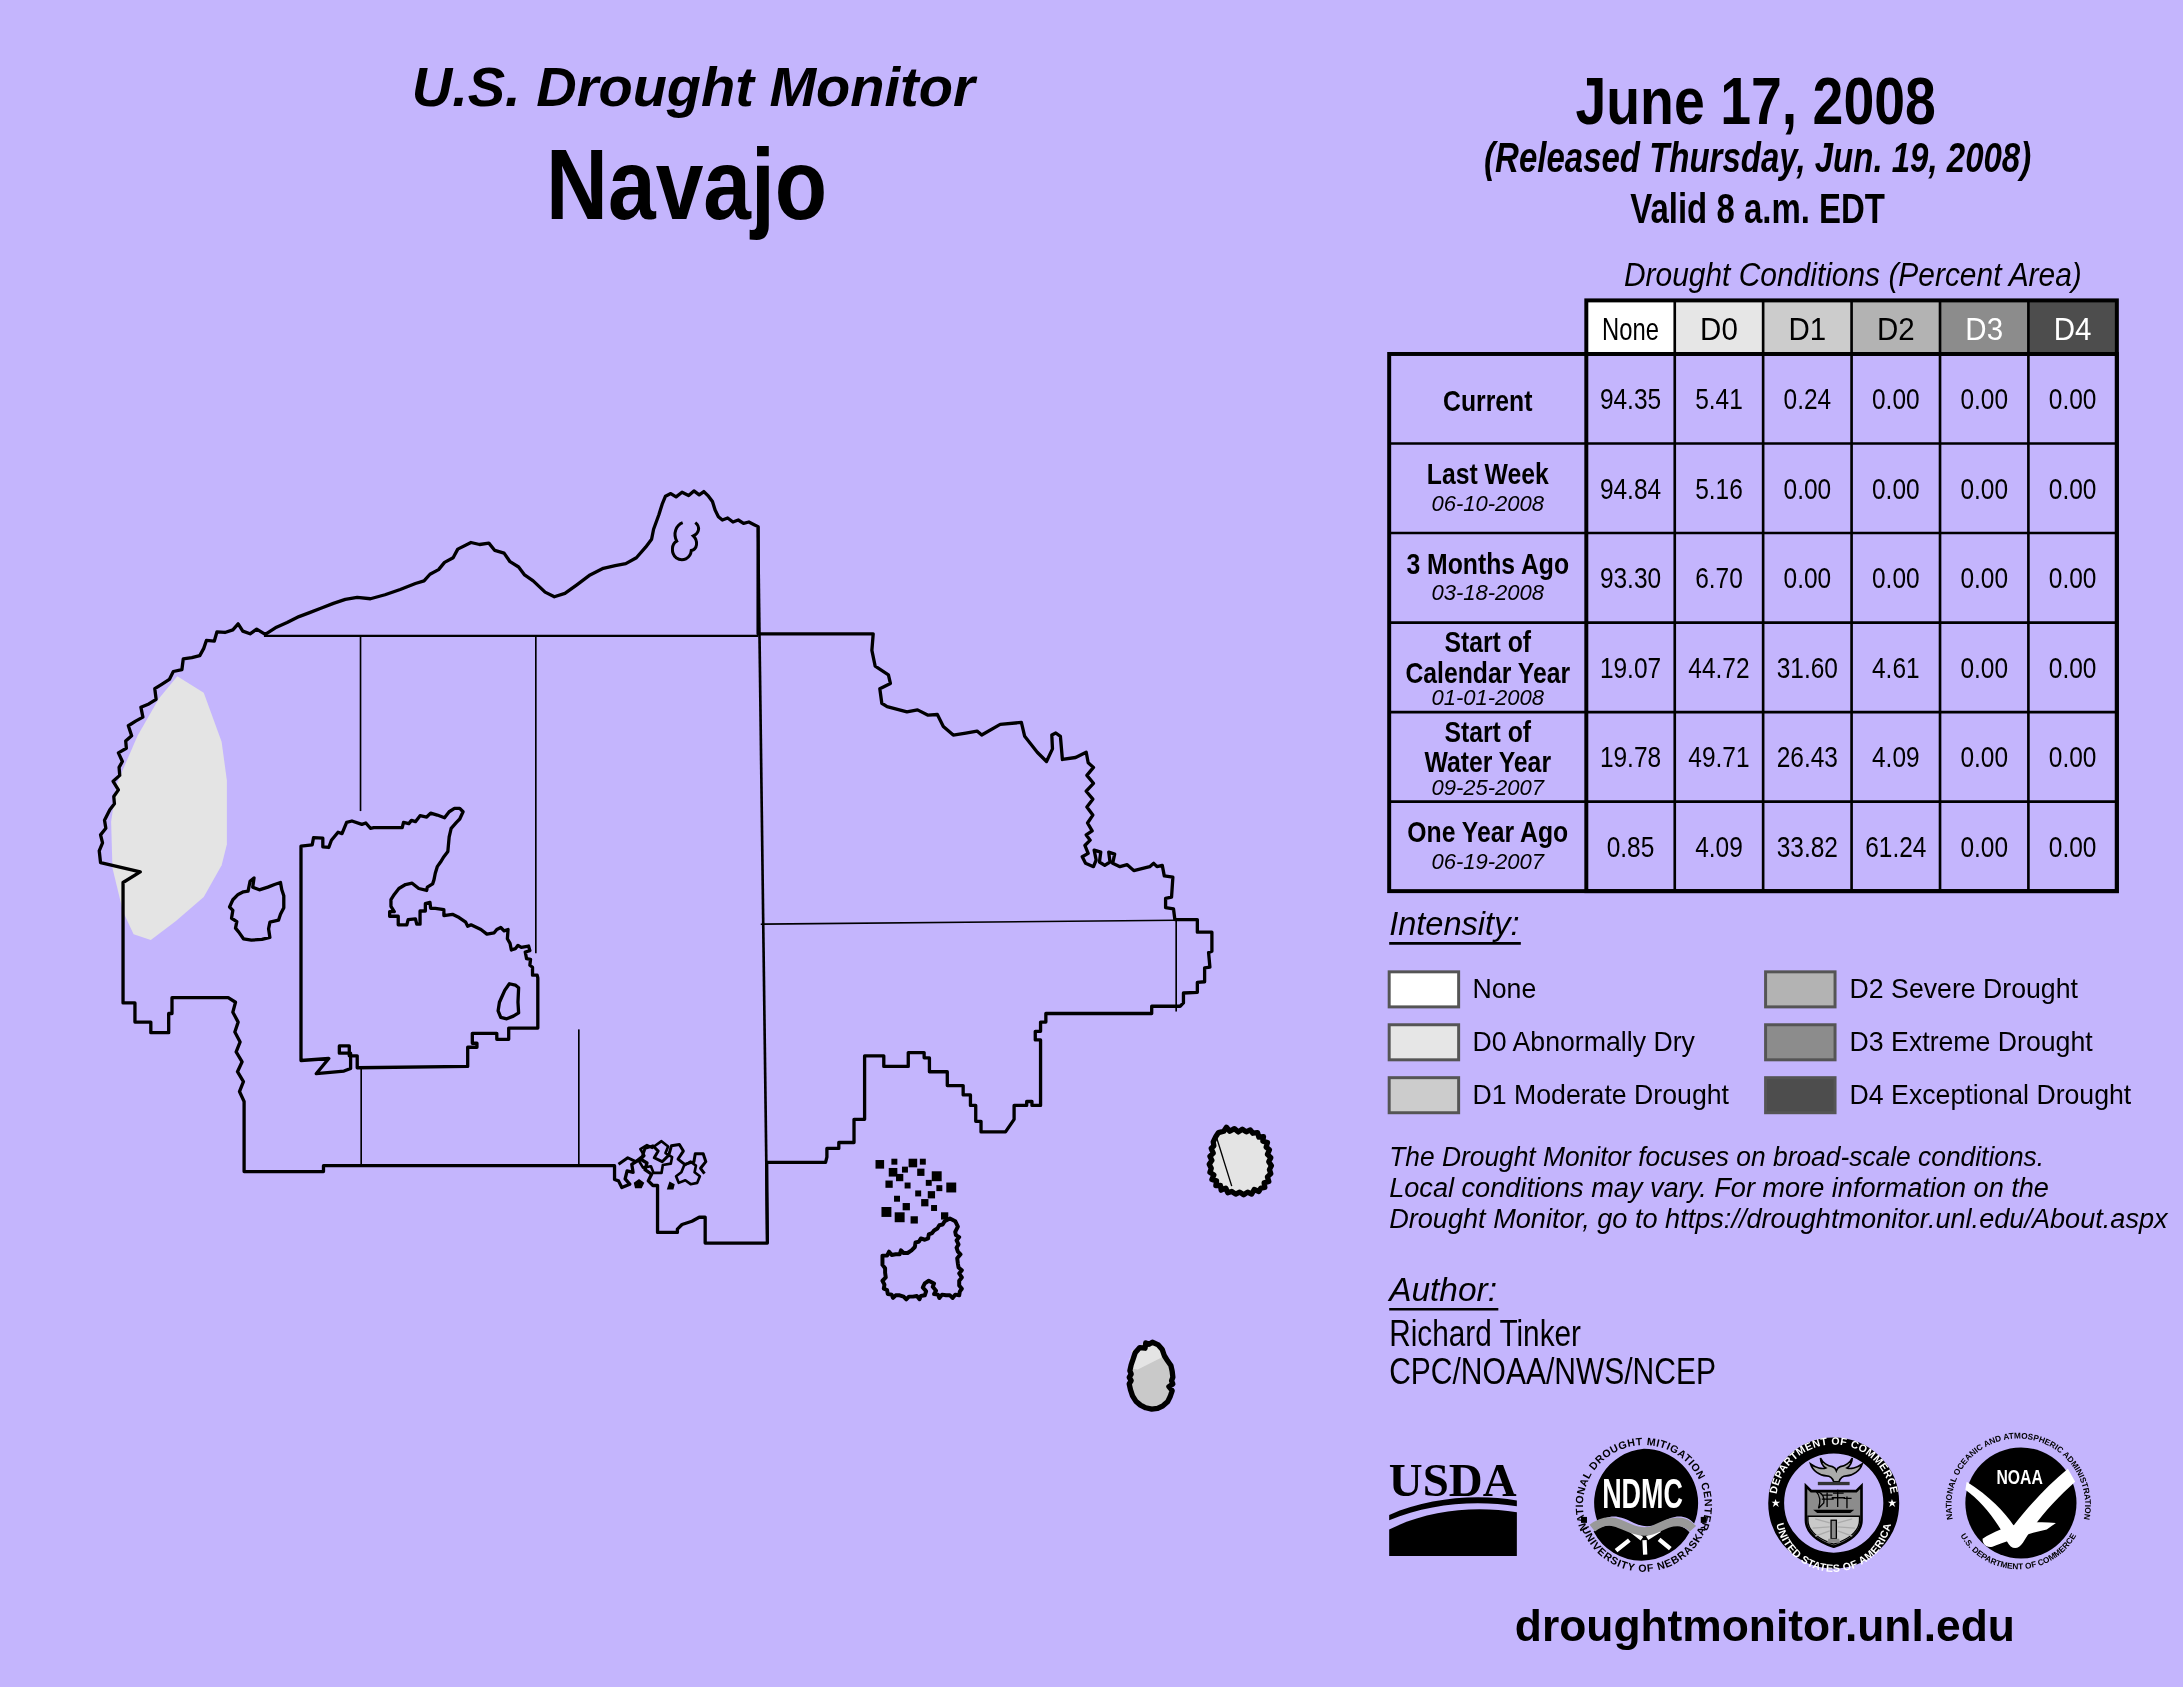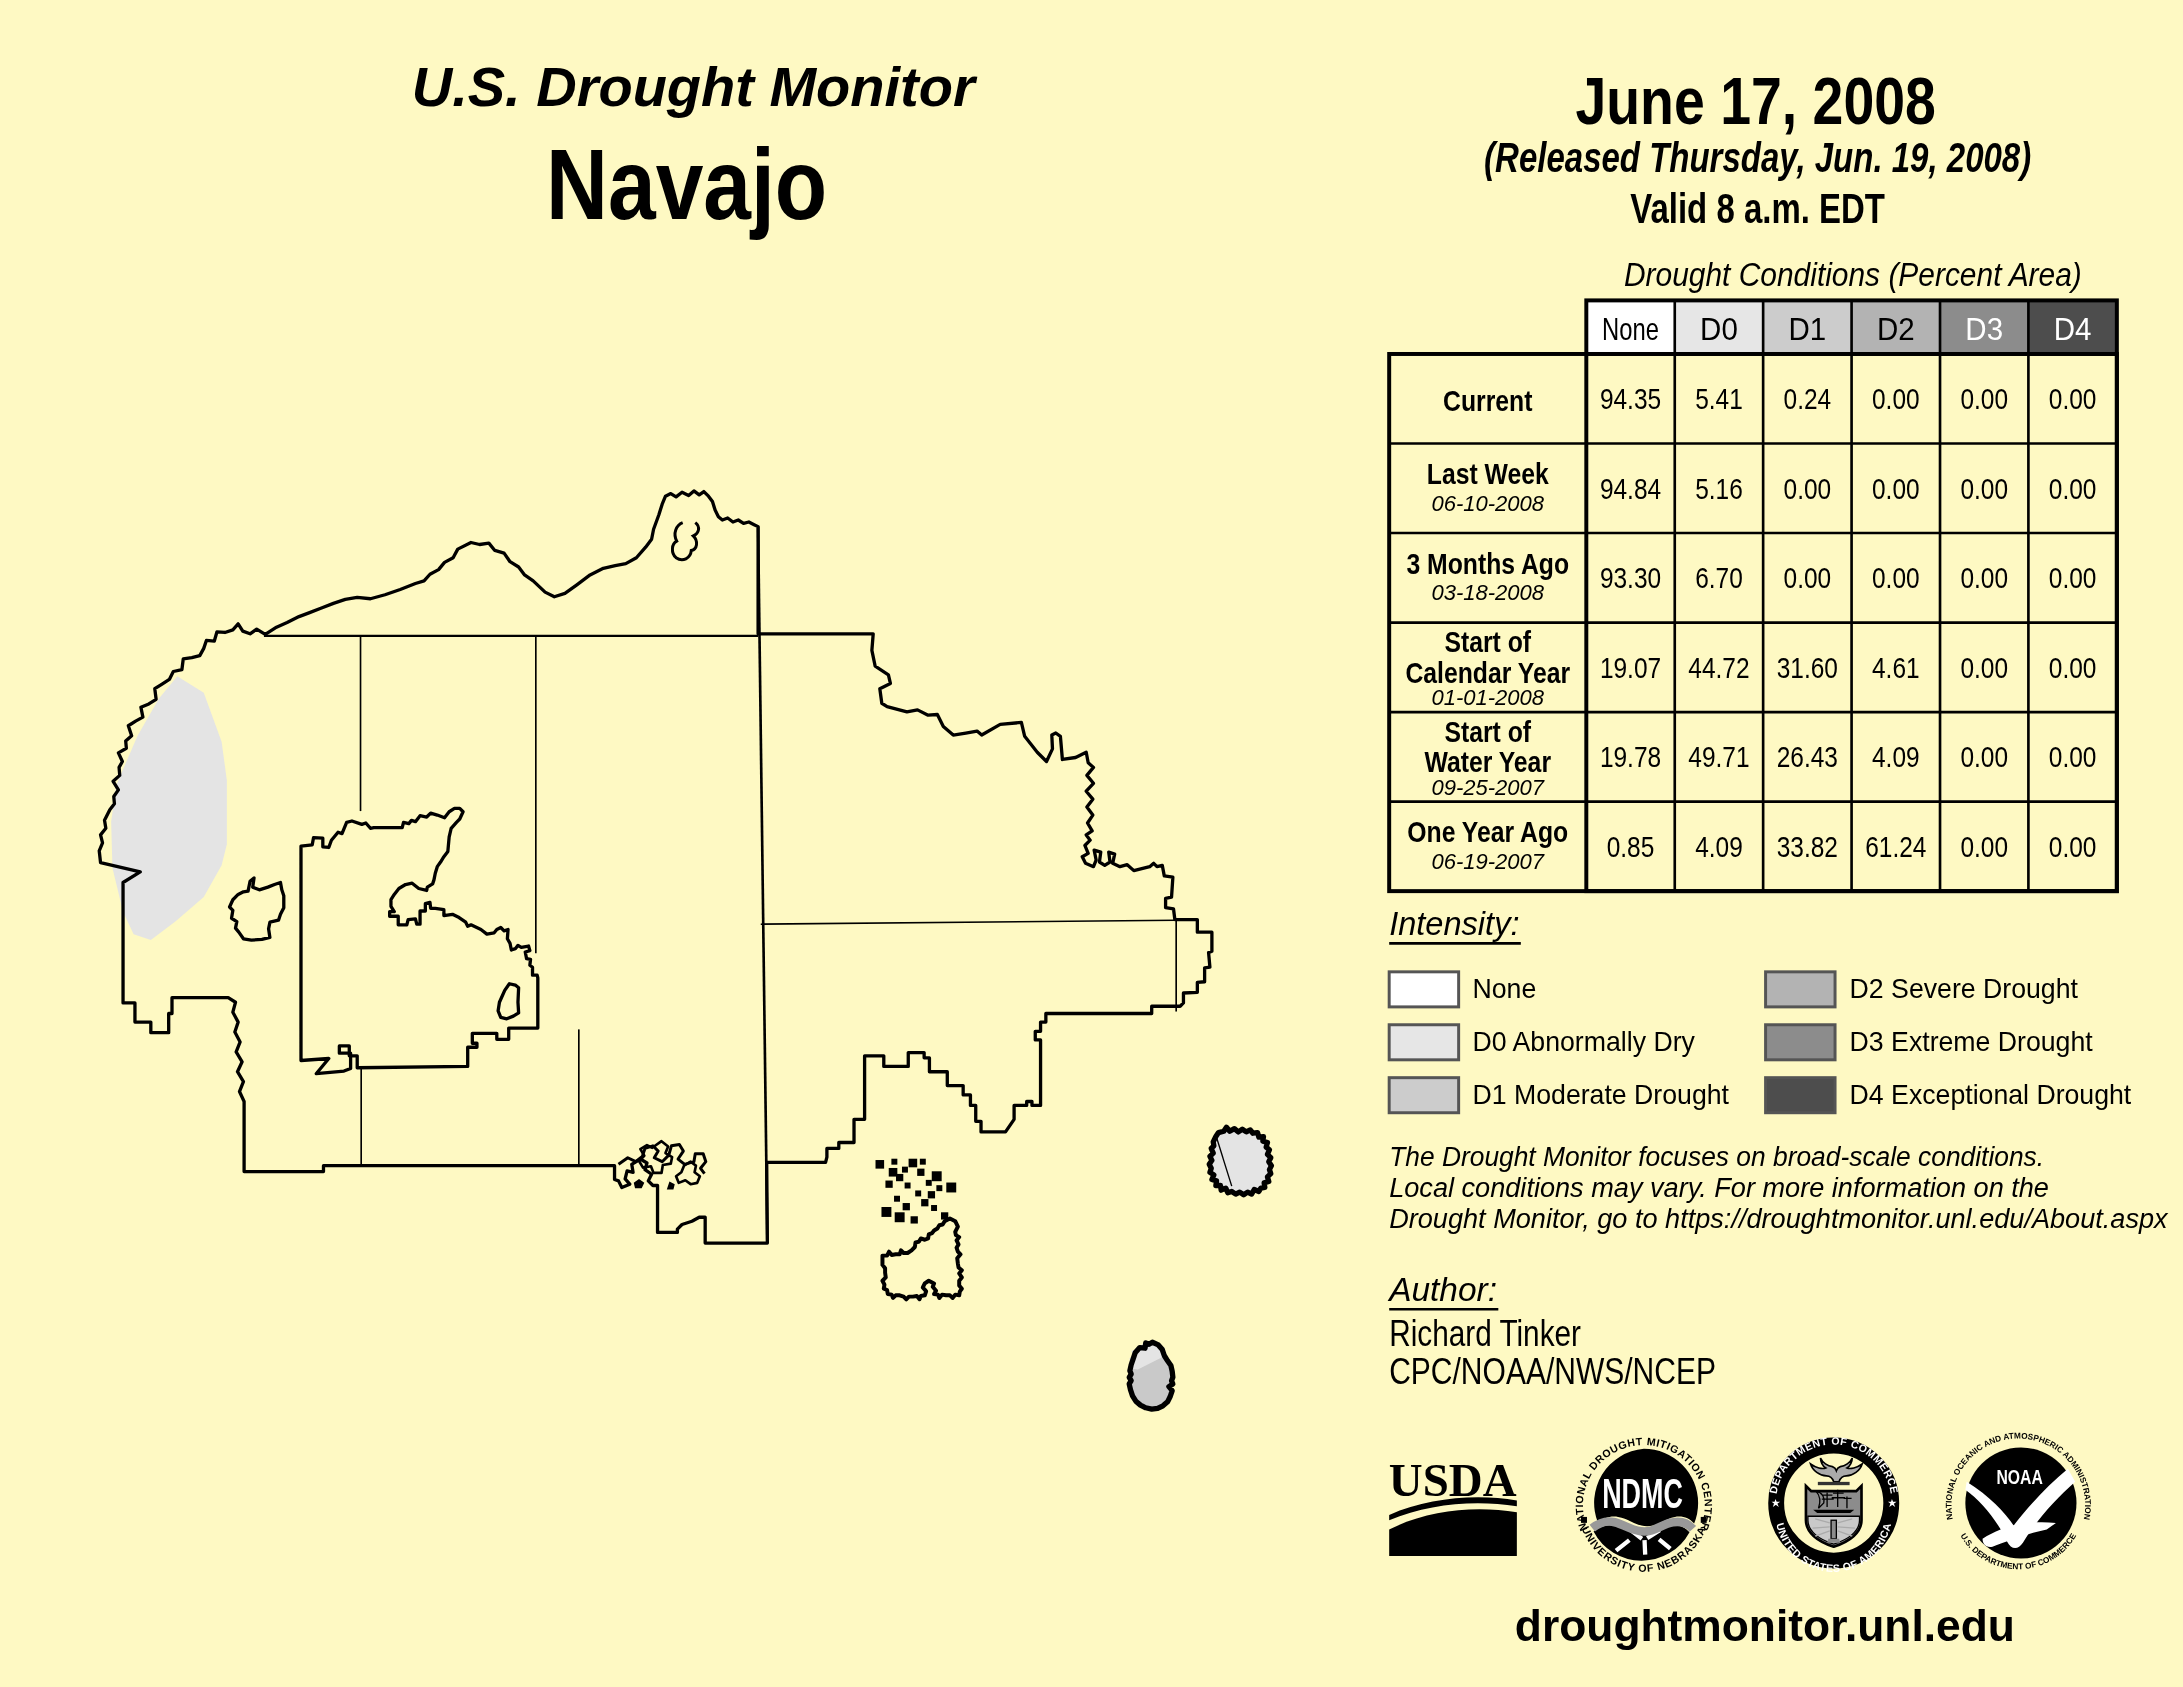--- a/index.html
+++ b/index.html
@@ -1,16 +1,16 @@
 <!DOCTYPE html>
 <html style="font-size:10.6px"><head>
 <meta charset="utf-8">
 <style>
 html,body{margin:0;padding:0;background:#fff;}
-#page{position:relative;width:2183px;height:1687px;background:#fef9c3;overflow:hidden;}
+#page{position:relative;width:2183px;height:1687px;background:#c4b5fd;overflow:hidden;}
 </style>
 </head>
 <body>
 
 <div id="page">
 <svg width="2183" height="1687" viewBox="0 0 3300 2550" xmlns="http://www.w3.org/2000/svg">
 
 <text x="1048" y="160" font-size="83px" font-family="&quot;Liberation Sans&quot;, sans-serif" font-weight="700" font-style="italic" fill="#000" text-anchor="middle" textLength="851.0" lengthAdjust="spacingAndGlyphs">U.S. Drought Monitor</text>
 
 <text x="1038" y="331" font-size="151px" font-family="&quot;Liberation Sans&quot;, sans-serif" font-weight="700" font-style="normal" fill="#000" text-anchor="middle" textLength="425.0" lengthAdjust="spacingAndGlyphs">Navajo</text>

